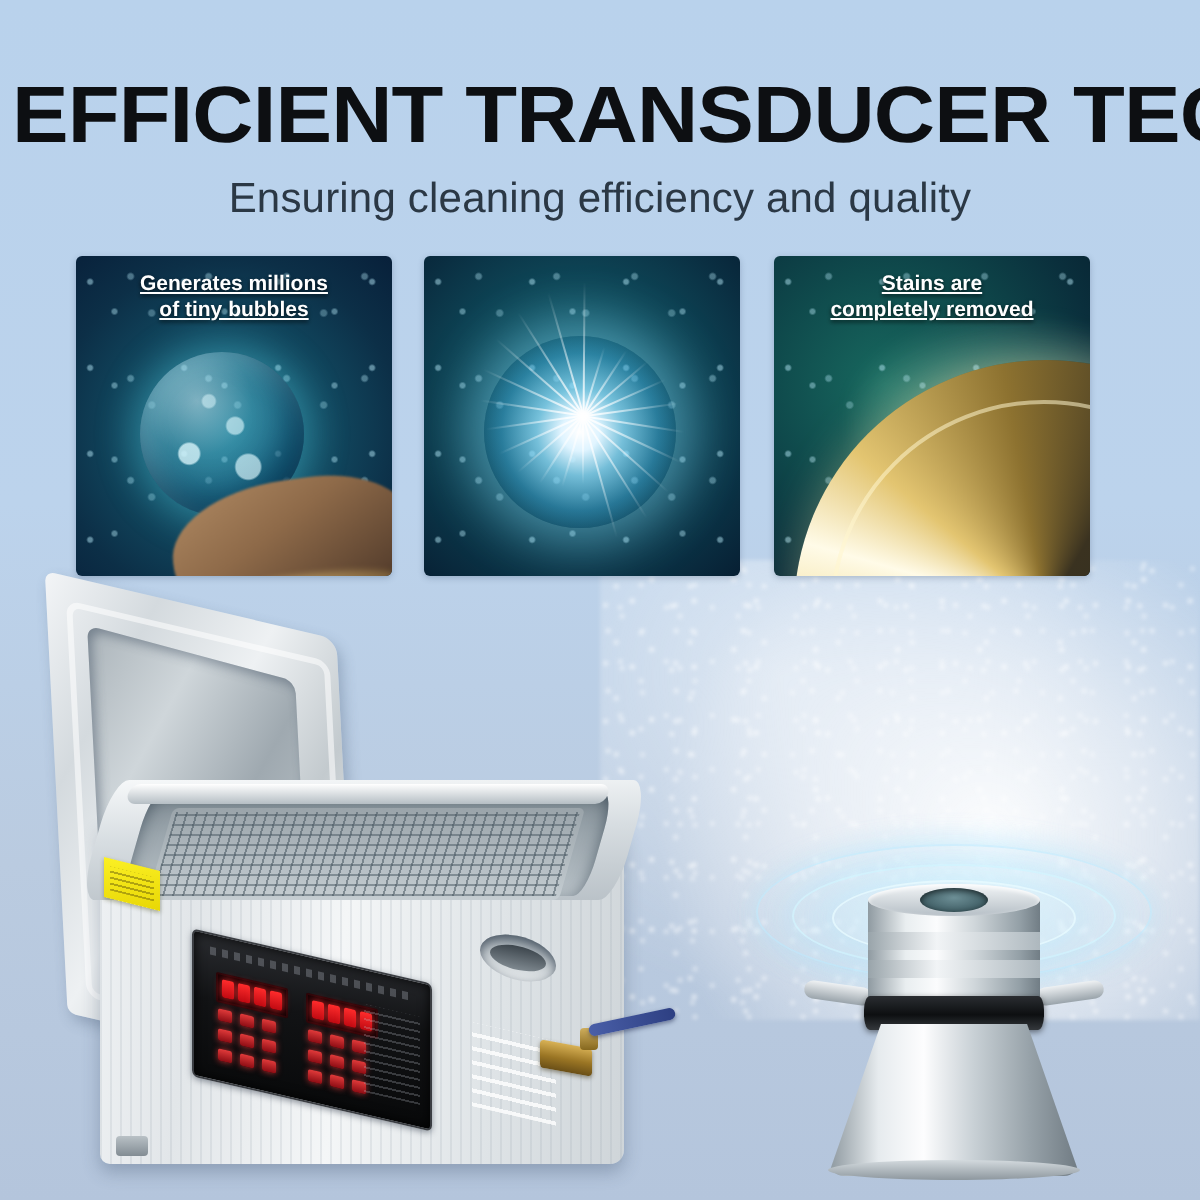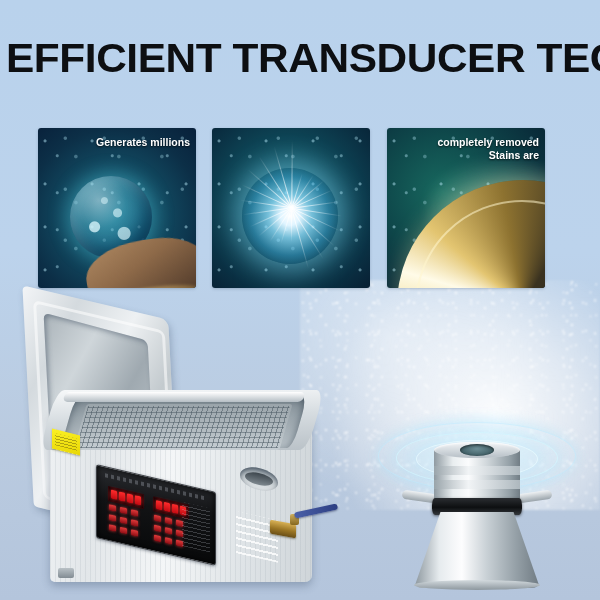--- a/index.html
+++ b/index.html
@@ -63,24 +63,25 @@
     border-radius:3px;overflow:hidden;
     box-shadow:0 1px 3px rgba(40,60,90,.25);
   }
   #panel-0{left:38px;background:
       radial-gradient(circle at 48% 55%,#1d6f86 0%,#124c63 38%,#0c2f47 72%,#08203a 100%);}
   #panel-1{left:212px;background:
       radial-gradient(circle at 48% 45%,#1b6f7d 0%,#0f4c5c 42%,#0a2f42 78%,#071f33 100%);}
   #panel-2{left:387px;background:
       radial-gradient(circle at 35% 40%,#18695f 0%,#0f4a4c 40%,#0a2f3c 75%,#07202f 100%);}
   .pcap{
-    position:absolute;left:0;top:8px;width:100%;text-align:right;
+    position:absolute;left:0;top:8px;width:100%;text-align:center;
     font-size:10.5px;line-height:13px;color:#fff;font-weight:bold;
     text-shadow:0 1px 2px rgba(0,0,0,.75);z-index:6;padding:0 6px;
     box-sizing:border-box;
+    text-decoration:underline;
   }
   .specks{
     position:absolute;inset:0;z-index:2;opacity:.55;
     background-image:
       radial-gradient(circle at 15% 30%,rgba(180,230,245,.9) 1px,transparent 2px),
       radial-gradient(circle at 70% 20%,rgba(180,230,245,.7) 1.2px,transparent 2.2px),
       radial-gradient(circle at 35% 75%,rgba(180,230,245,.8) 1px,transparent 2px),
       radial-gradient(circle at 88% 62%,rgba(180,230,245,.6) 1.3px,transparent 2.3px);
     background-size:47px 43px,39px 51px,55px 37px,43px 46px;
   }
@@ -360,27 +361,29 @@
   .wing.r{left:146px;transform:rotate(-8deg);}
 </style>
 </head>
 <body>
 
 <div id="stage">
 
   <div id="spray" class="mist"></div>
 
   <div id="headline">EFFICIENT TRANSDUCER TECHNOLOGY</div>
+  <div id="subtitle">Ensuring cleaning efficiency and quality</div>
 
   <div id="panel-0" class="panel">
     <div class="sphere"></div>
     <div class="rock"></div>
     <div class="specks"></div>
     <div class="pcap">
       <div>Generates millions</div>
+      <div>of tiny bubbles</div>
     </div>
   </div>
 
   <div id="panel-1" class="panel">
     <div class="burst"></div>
     <div class="shards" id="shards">
         <div class="shard" style="transform: rotate(0deg); height: 34px;"></div>
         <div class="shard" style="transform: rotate(16.4deg); height: 37px;"></div>
         <div class="shard" style="transform: rotate(32.8deg); height: 40px;"></div>
         <div class="shard" style="transform: rotate(49.2deg); height: 43px;"></div>
@@ -405,22 +408,22 @@
       </div>
     <div class="specks"></div>
   </div>
 
   <div id="panel-2" class="panel">
     <div class="glow2"></div>
     <div class="gring"></div>
     <div class="gring2"></div>
     <div class="specks"></div>
     <div class="pcap">
+      <div>Stains are</div>
       <div>completely removed</div>
-      <div>Stains are</div>
     </div>
   </div>
 
   <div id="machine">
     <div class="lid">
       <div class="lid-inner"></div>
       <div class="lid-rim"></div>
     </div>
     <div class="hinge"></div>
     <div class="tank">

